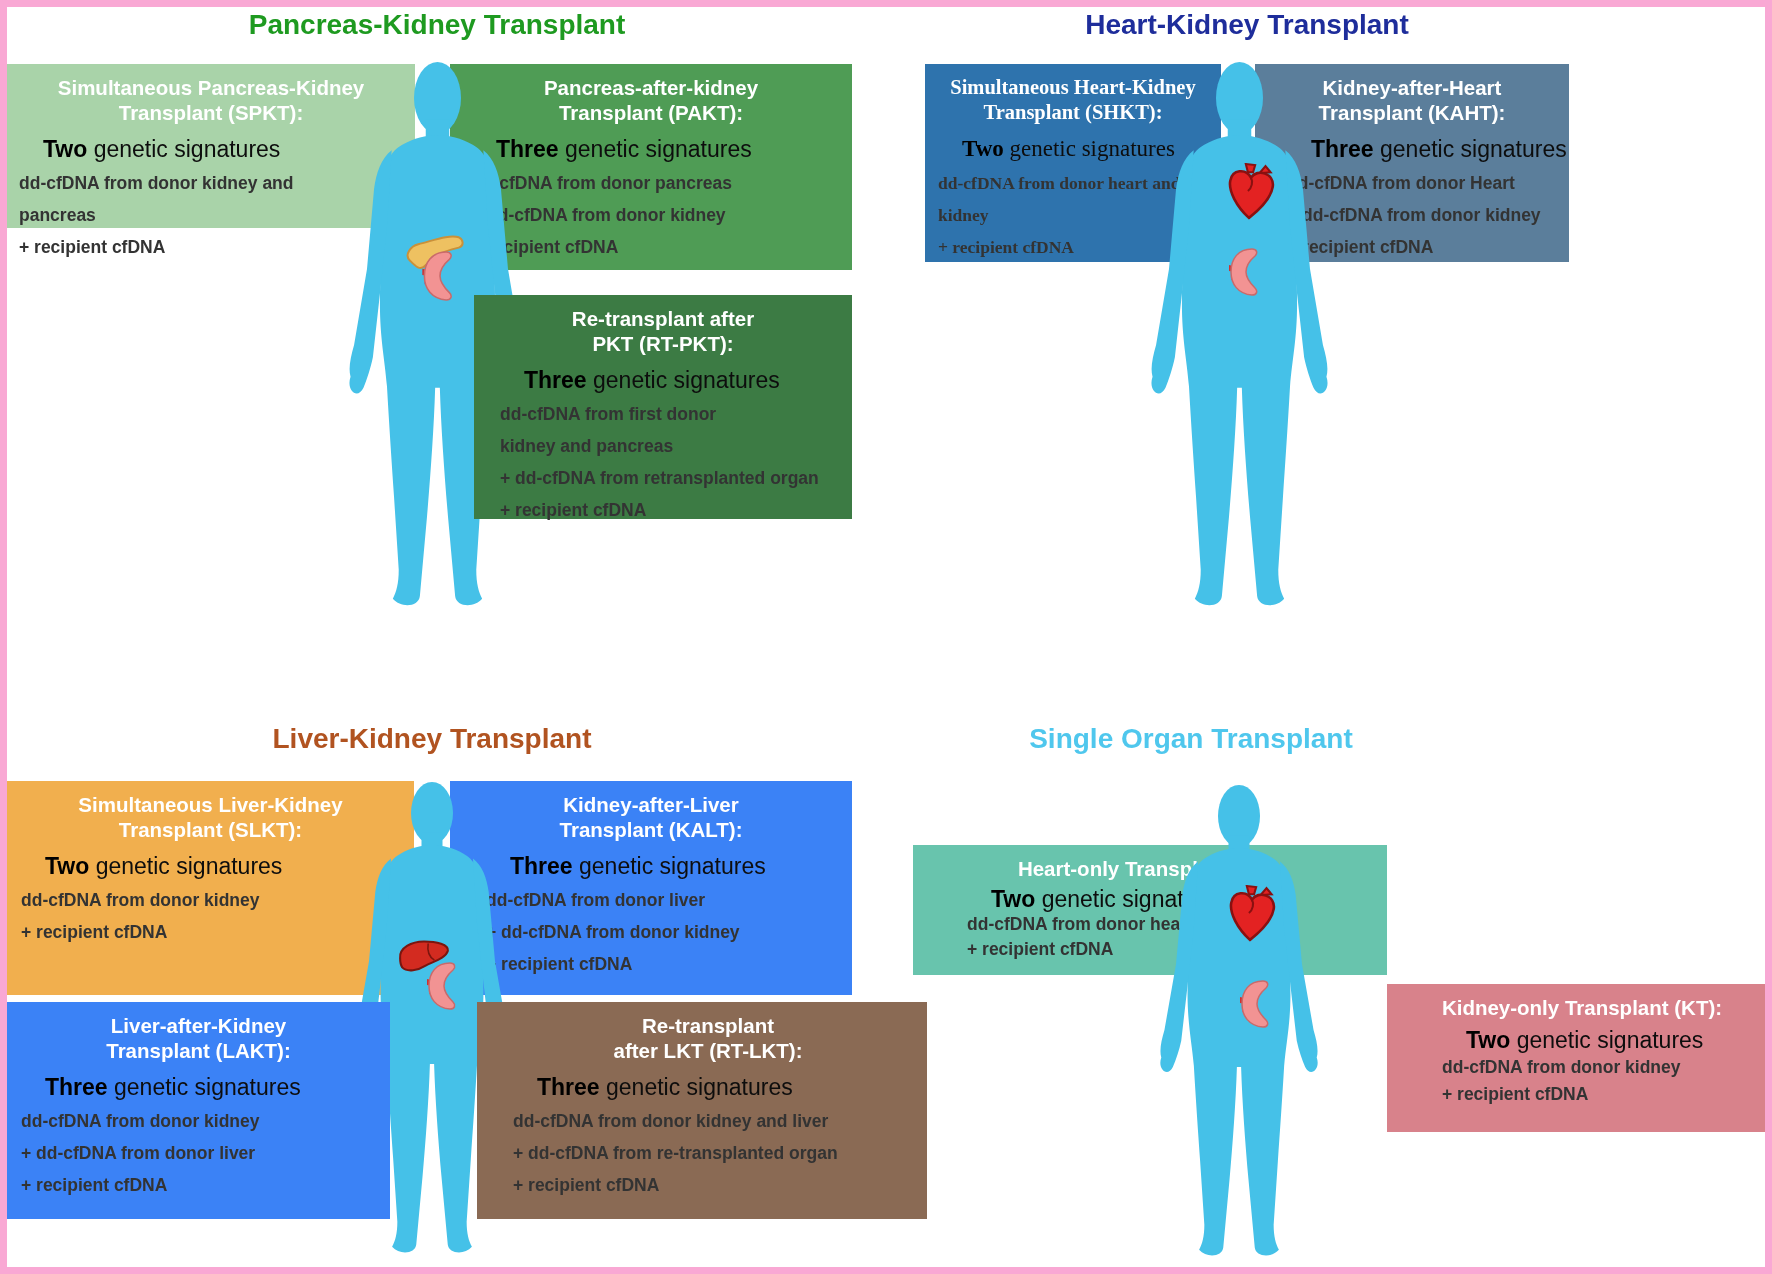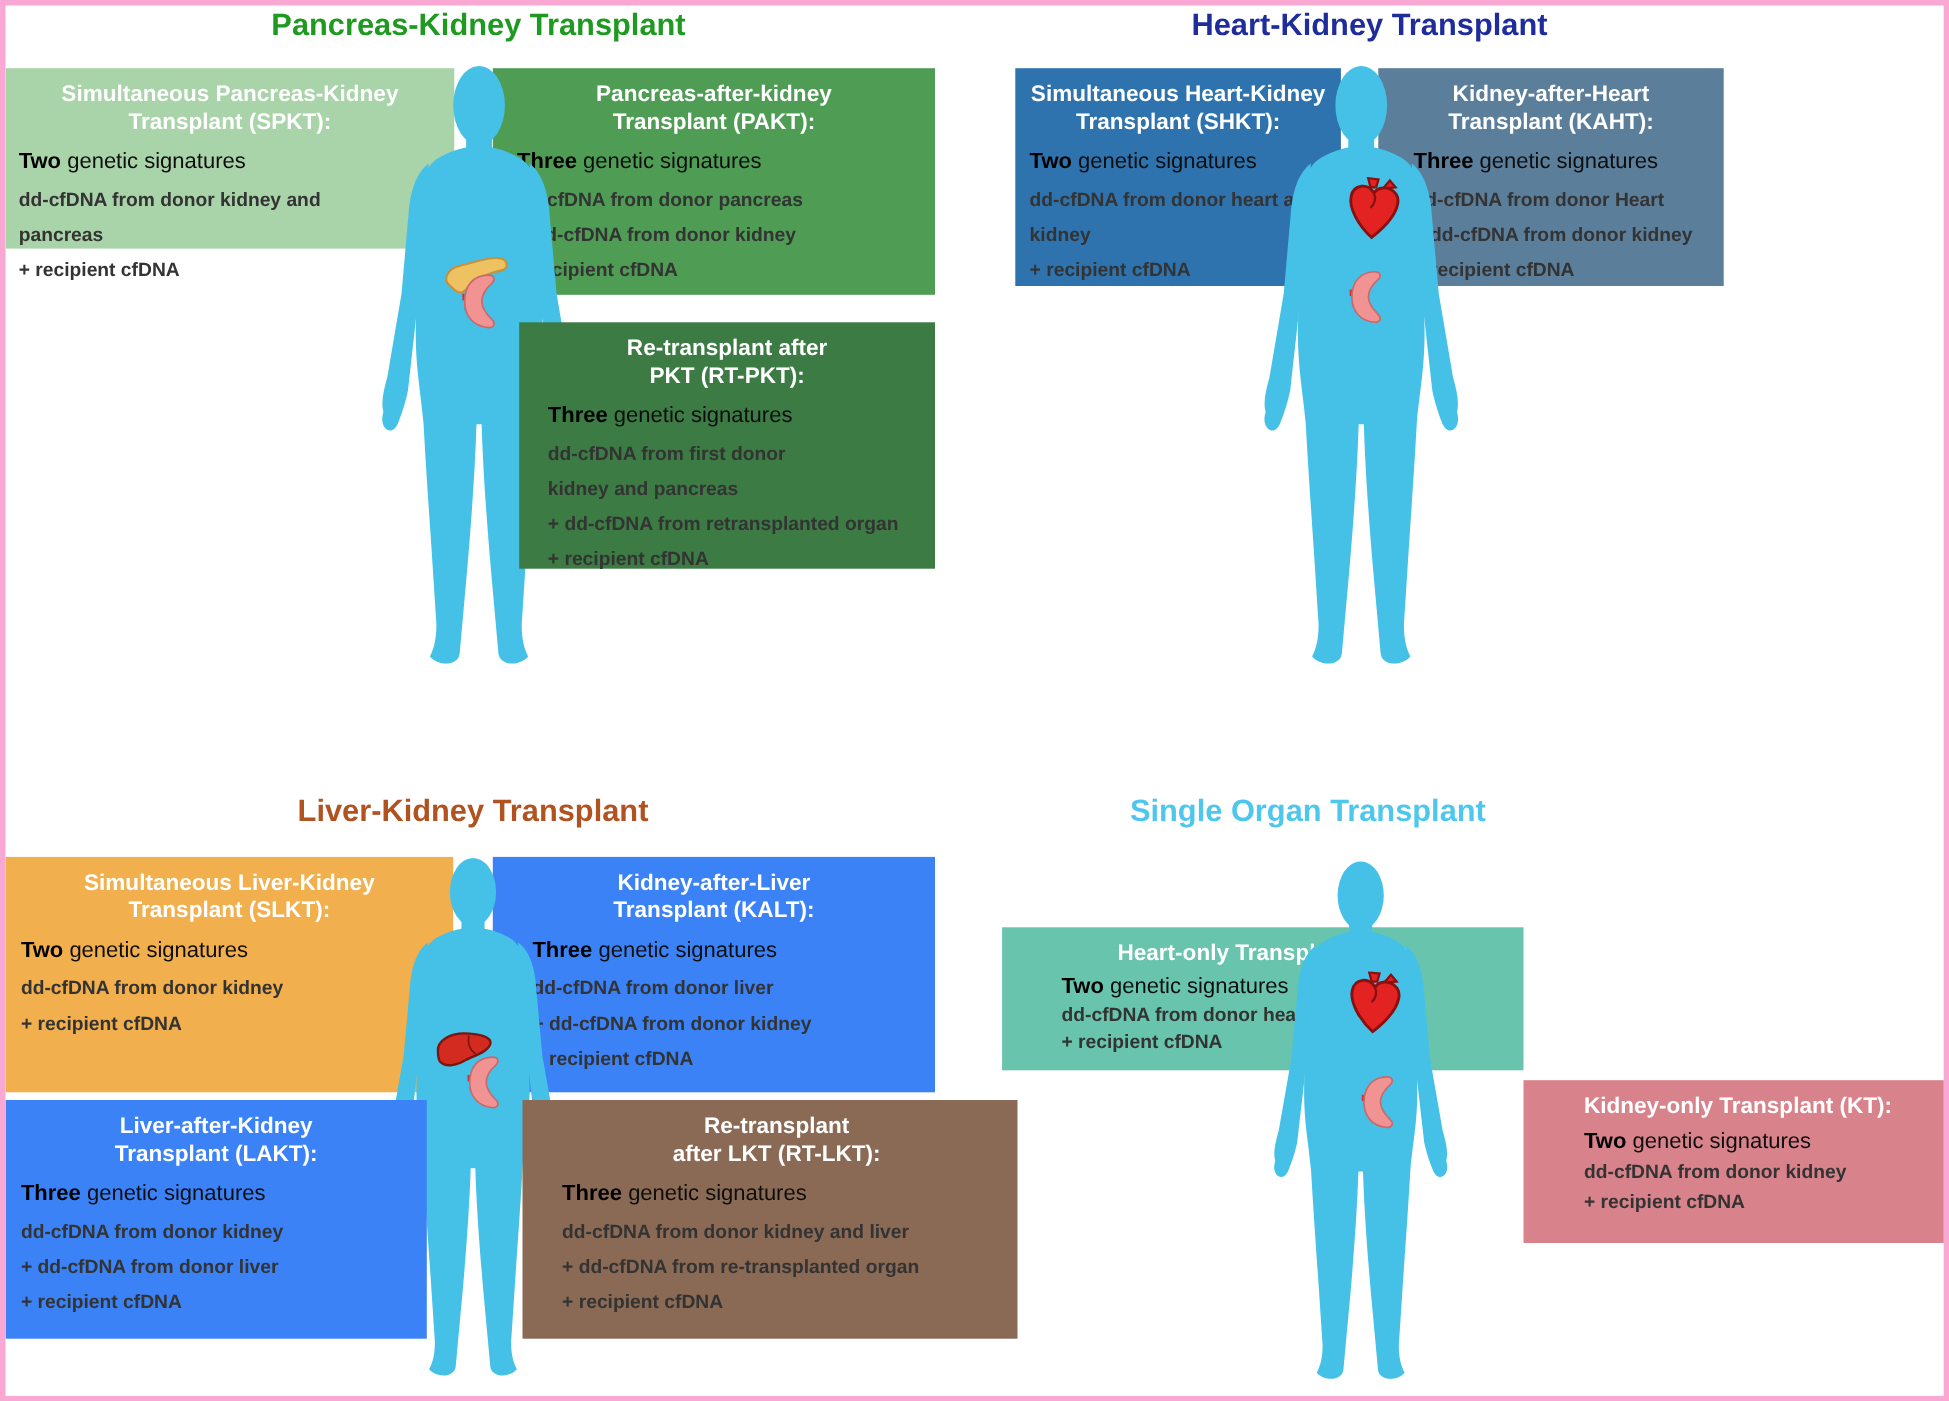--- a/index.html
+++ b/index.html
@@ -1,20 +1,20 @@
 <!DOCTYPE html>
 <html><head>
 <meta charset="utf-8">
 <style>
   html,body{margin:0;padding:0;background:#fff;}
   #canvas{
     position:relative;
     width:1772px;height:1274px;
     background:#ffffff;
-    border:5px solid #f9a8d4;
+    border:7px solid #f9a8d4;
     box-sizing:border-box;
     font-family:"Liberation Sans", sans-serif;
     overflow:hidden;
   }
   .quad-title{
     position:absolute;
     font-size:28px;
     font-weight:bold;
     text-align:center;
     letter-spacing:0px;
@@ -29,24 +29,25 @@
     font-size:20.5px;
     line-height:25px;
     text-align:center;
     padding-top:11px;
   }
   .box-body{
     padding-top:12px;
     text-align:left;
   }
   .sig{
-    font-size:20px;
+    font-size:23px;
     color:#0d0d0d;
     margin-bottom:11px;
     line-height:24px;
+    margin-left:24px;
   }
   .sig b{color:#000;}
   .line{
     font-weight:bold;
     font-size:17.5px;
     color:#333333;
     line-height:23px;
     margin-bottom:9px;
   }
   .body-svg{position:absolute;}
@@ -121,21 +122,21 @@
     </div>
     <div class="box-body" style="padding-left:22px;">
       <div class="sig">
         <b>Three</b><span> genetic signatures</span></div>
       <div class="line">dd-cfDNA from donor pancreas</div>
       <div class="line">+ dd-cfDNA from donor kidney</div>
       <div class="line">+ recipient cfDNA</div>
     </div>
   </div>
 
-  <div class="box" style="left: 918px; top: 57px; width: 296px; height: 198px; z-index: 1; background-color: rgb(46, 115, 173);">
+  <div class="box" style="left: 918px; top: 57px; width: 296px; height: 198px; z-index: 1; background-color: rgb(46, 115, 173); font-family: Liberation Serif, serif;">
     <div class="box-title">
       <span>Simultaneous Heart-Kidney</span><br><span>Transplant (SHKT):</span>
     </div>
     <div class="box-body" style="padding-left:13px;">
       <div class="sig">
         <b>Two</b><span> genetic signatures</span></div>
       <div class="line">dd-cfDNA from donor heart and</div>
       <div class="line">kidney</div>
       <div class="line">+ recipient cfDNA</div>
     </div>

